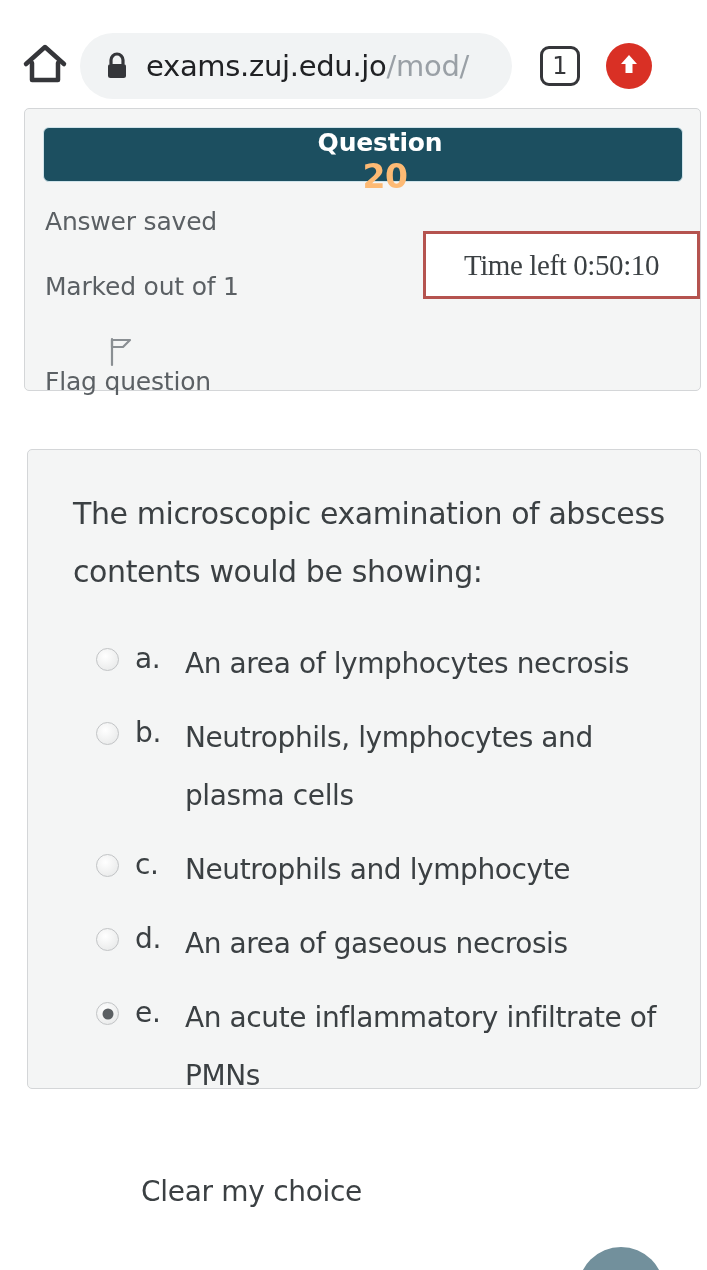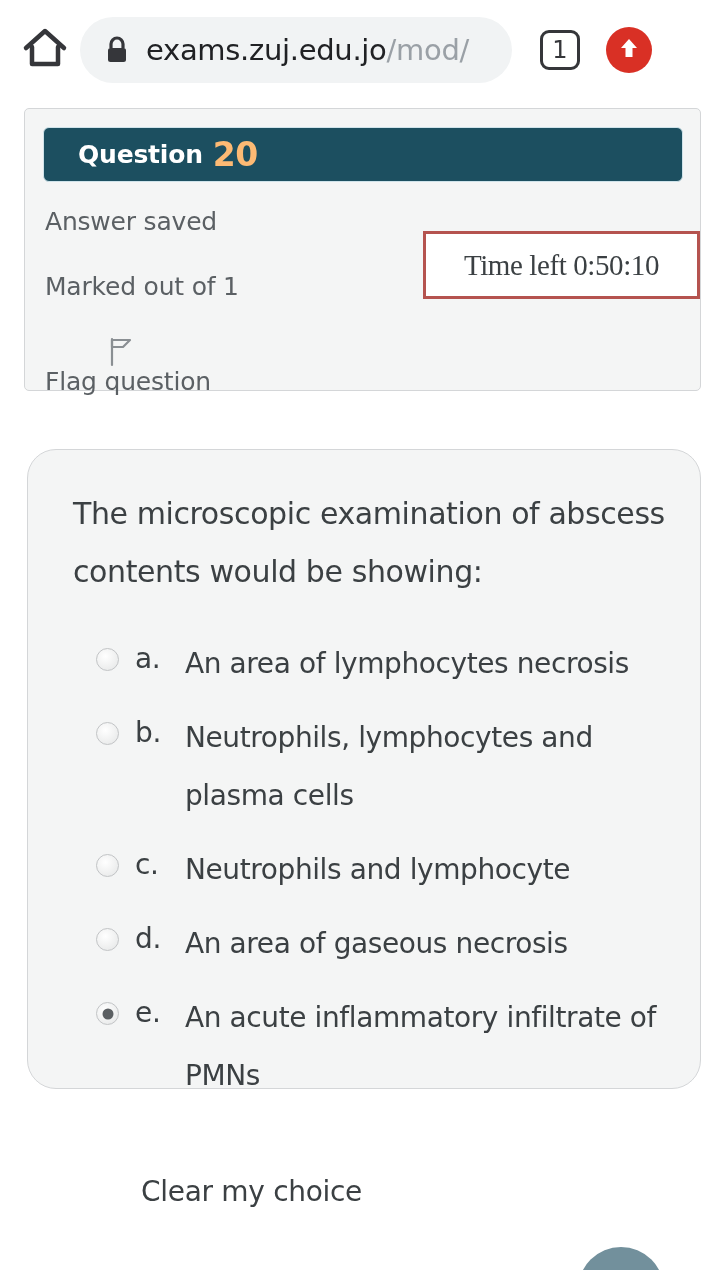--- a/index.html
+++ b/index.html
@@ -11,21 +11,21 @@
     height: 1270px;
     background: #ffffff;
     font-family: "DejaVu Sans", sans-serif;
     overflow: hidden;
     position: relative;
   }
 
   
   .browser-bar {
     position: absolute;
-    top: 0; left: 0;
+    top: 16px; left: 0;
     width: 707px;
     height: 100px;
     background: #ffffff;
     display: flex;
     align-items: center;
     box-sizing: border-box;
     padding: 0 14px;
   }
   .home-icon-wrap {
     width: 62px;
@@ -127,20 +127,21 @@
     top: 18px;
     width: 640px;
     height: 55px;
     background: #1c4f60;
     border-radius: 6px;
     box-sizing: border-box;
     display: flex;
     align-items: center;
     padding-left: 34px;
     border: 1.5px solid #cfe3ea;
+    flex-direction: column;
   }
   .qheader-label {
     color: #ffffff;
     font-size: 25px;
     font-weight: bold;
     letter-spacing: -0.2px;
   }
   .qheader-num {
     color: #fdba74;
     font-size: 33px;
@@ -202,21 +203,20 @@
     letter-spacing: -0.4px;
     white-space: nowrap;
   }
 
   
   .question-card {
     left: 27px;
     top: 349px;
     width: 674px;
     height: 640px;
-    border-radius: 29px;
   }
   .qtext {
     position: absolute;
     left: 45px;
     top: 35px;
     width: 595px;
     font-size: 30px;
     line-height: 58px;
     color: #3b4043;
     letter-spacing: -0.4px;

